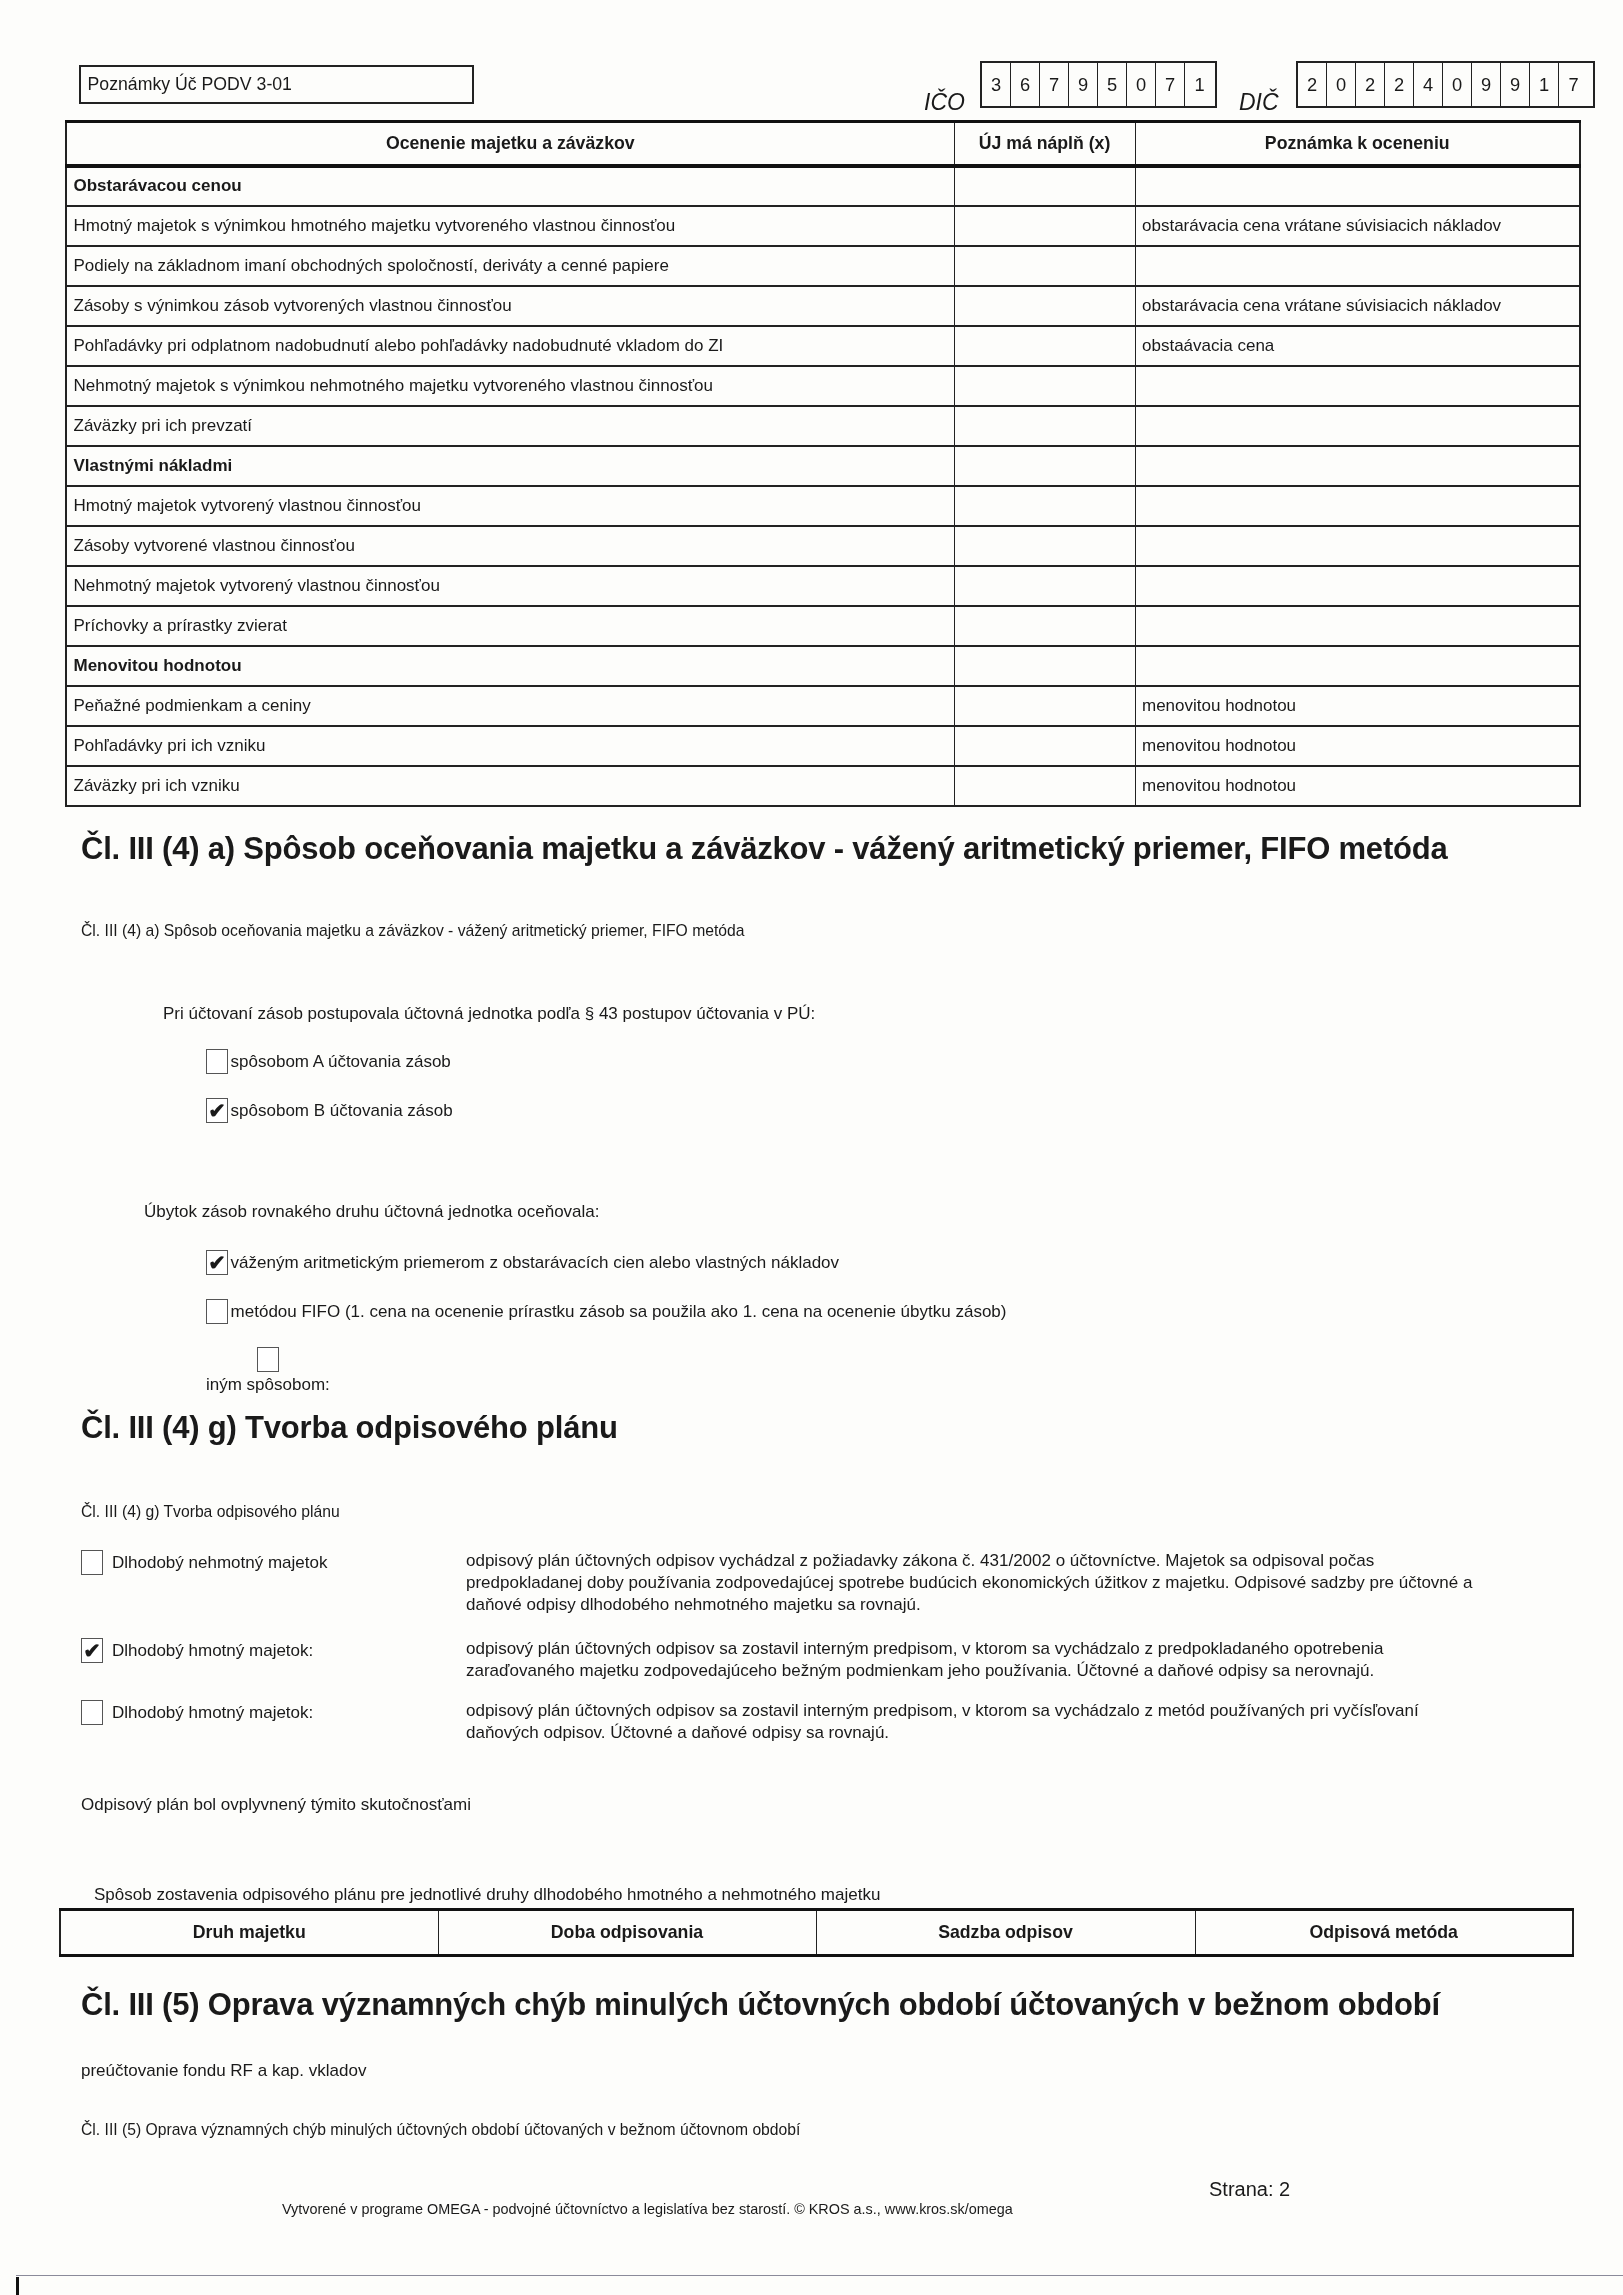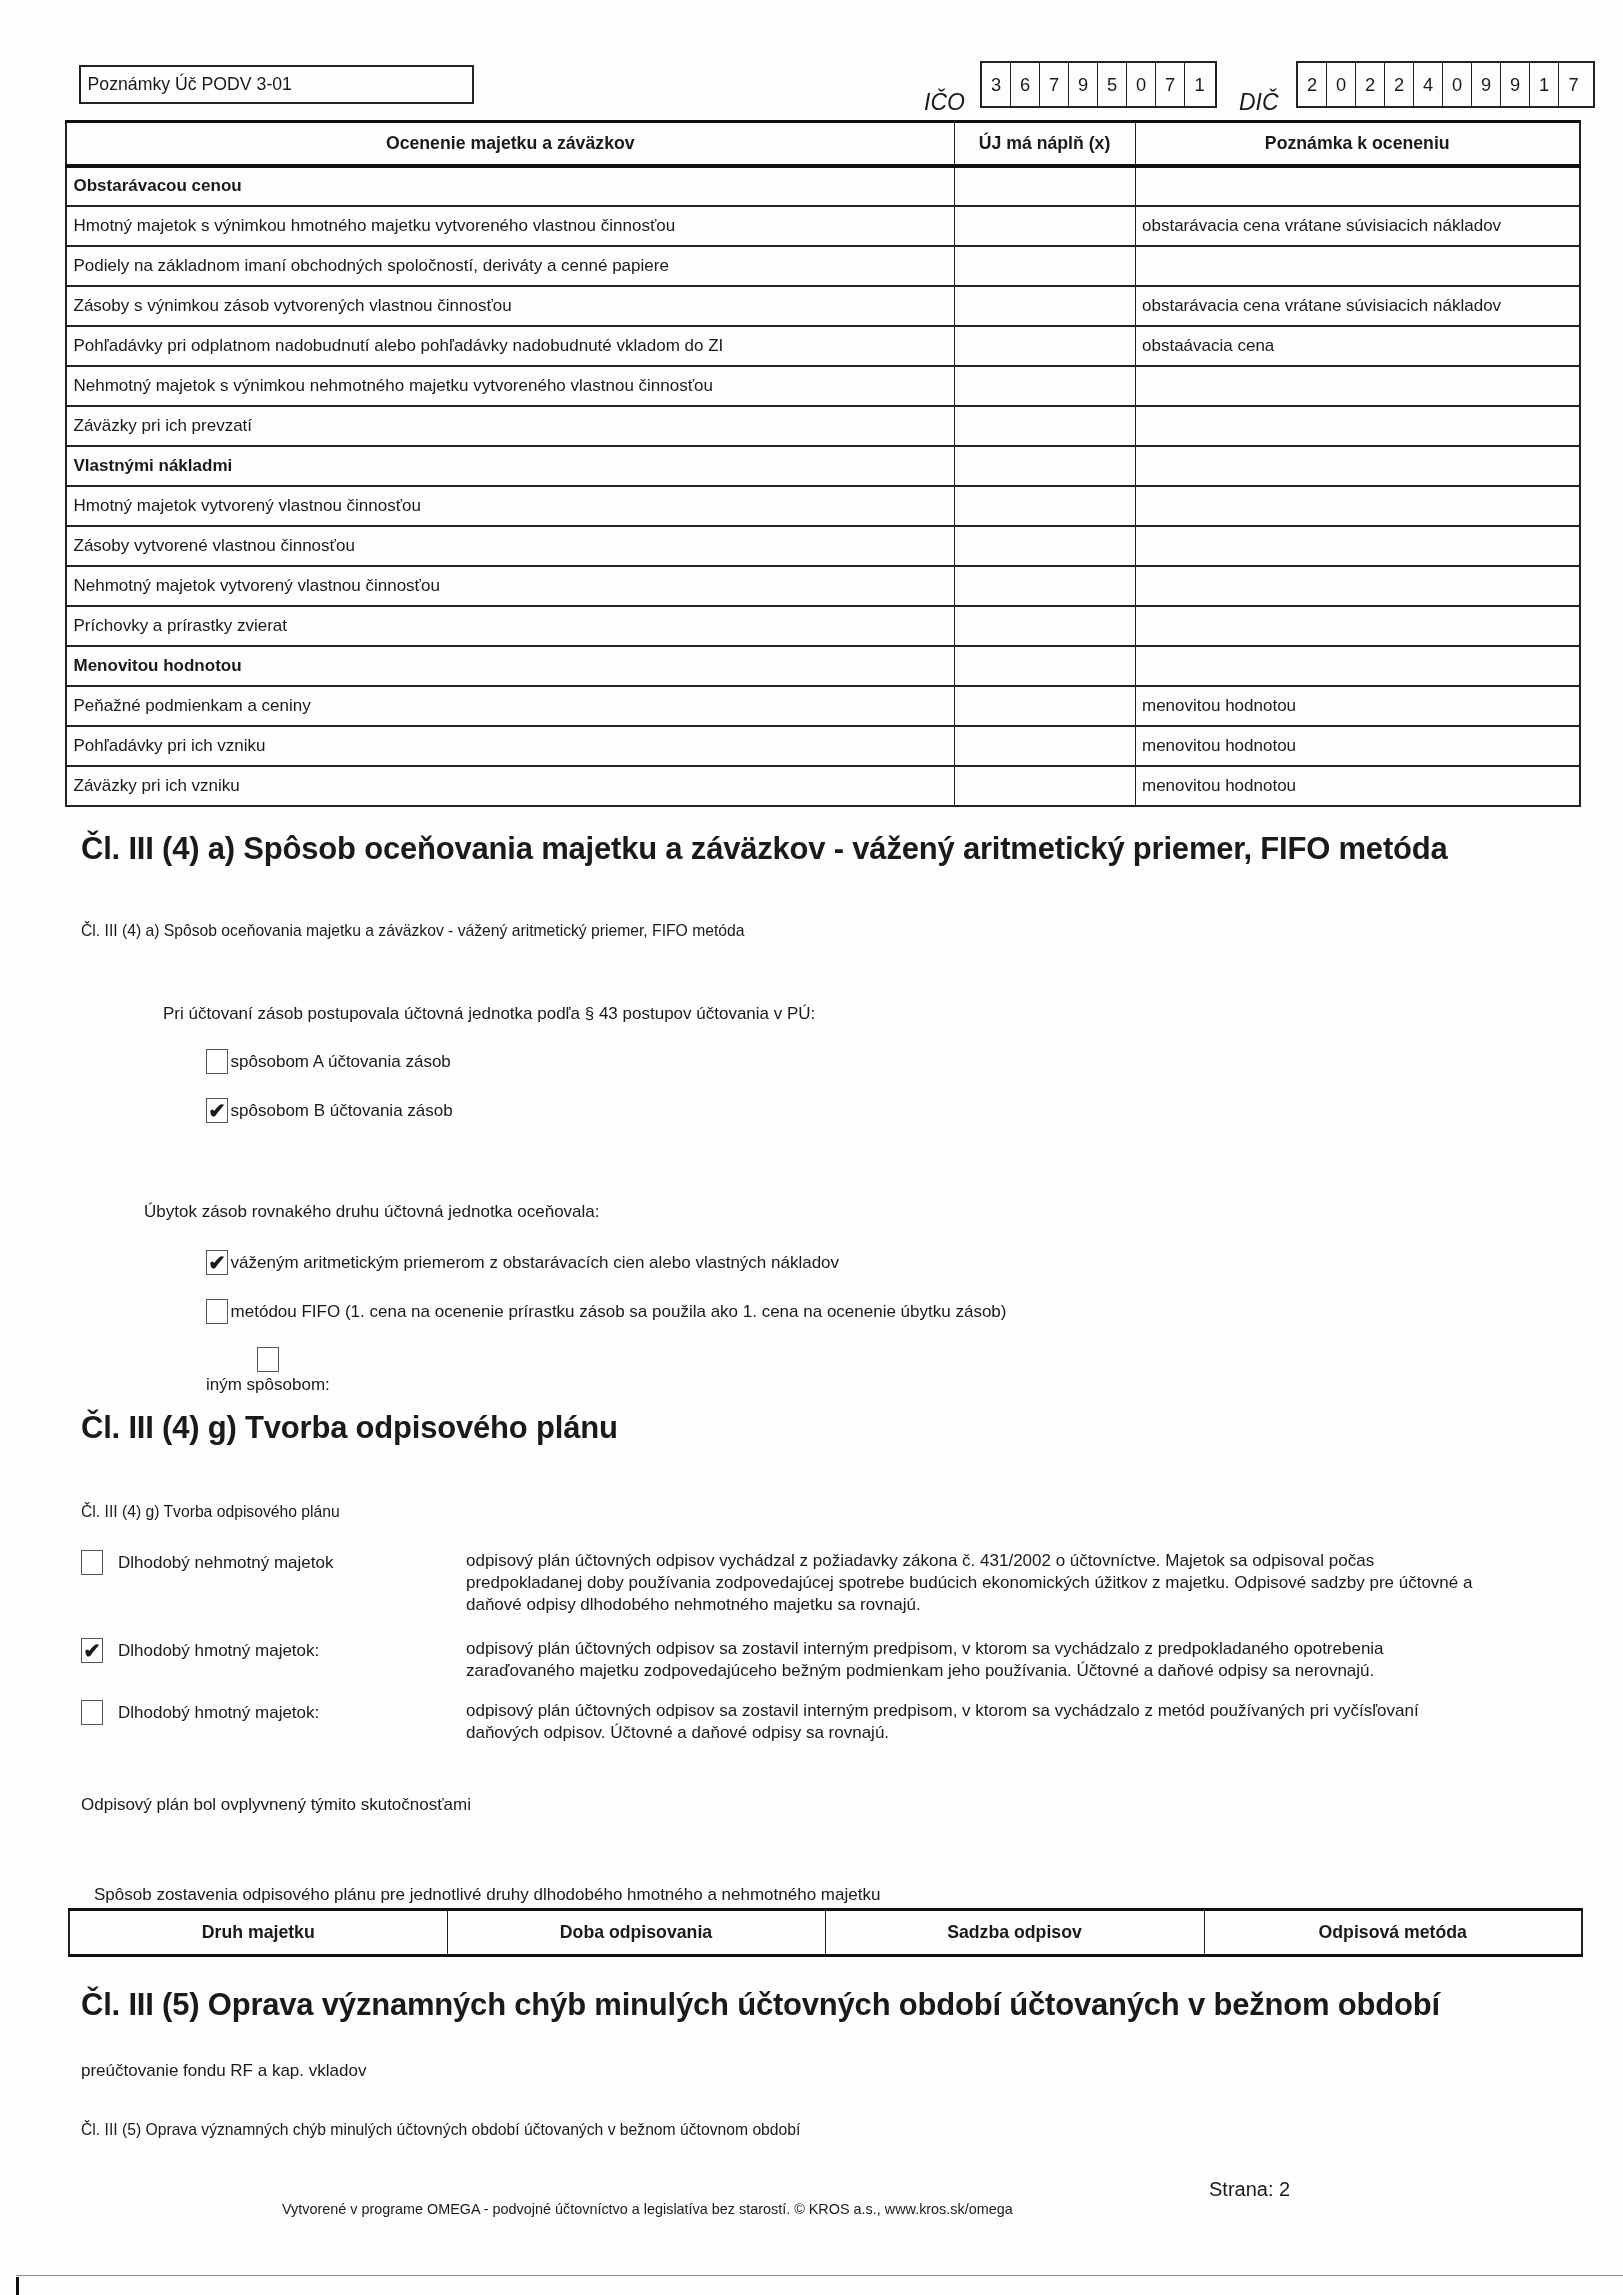--- a/index.html
+++ b/index.html
@@ -41,26 +41,26 @@
   .section-title { font-size: 31px; font-weight: bold; left: 65px; letter-spacing: -0.2px; }
   .small { font-size: 17px; }
   .checkbox {
     width: 22px; height: 25px; border: 1.3px solid #555; box-sizing: border-box; background: #fff;
     display: inline-flex; align-items: center; justify-content: center; font-size: 21px; font-weight: bold; line-height: 1;
     vertical-align: middle;
   }
   .check-row { display: flex; align-items: center; gap: 2.6px; font-size: 17px; }
 
   .plan-row { left: 65px; width: 1505px; display: flex; font-size: 17px; }
-  .plan-left { width: 385px; display: flex; align-items: flex-start; gap: 15px; }
+  .plan-left { width: 385px; display: flex; align-items: flex-start; gap: 9px; }
   .plan-left .lbl { padding-top: 3.3px; }
   .plan-right { width: 1021px; line-height: 22px; }
 
   table.plan {
-    position: absolute; left: 68px; top: 1908px; width: 1513px;
+    position: absolute; left: 59px; top: 1908px; width: 1513px;
     border-collapse: collapse; table-layout: fixed;
   }
   table.plan th {
     border: 1.3px solid #222; height: 46px; font-size: 17.7px; font-weight: bold; text-align: center;
     border-top: 3.9px solid #111; border-bottom: 3.9px solid #111; box-sizing: border-box;
   }
   table.plan th:first-child { border-left-width: 2px; }
   table.plan th:last-child { border-right-width: 2.6px; }
 
   .footer-text { font-size: 14.4px; left: 266px; top: 2201px; }

